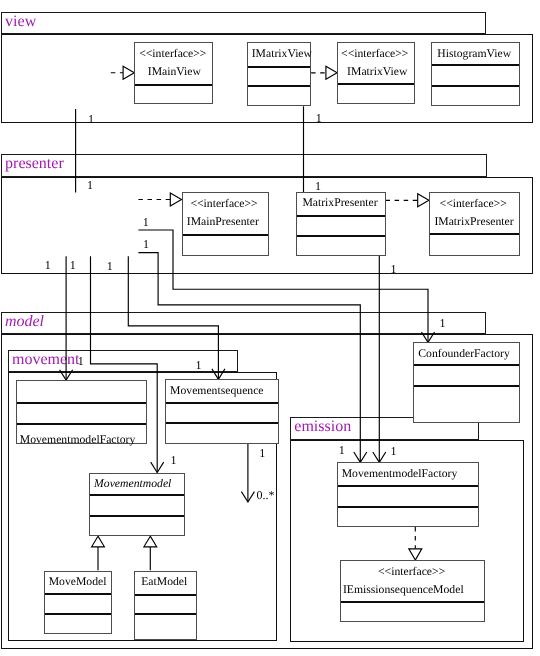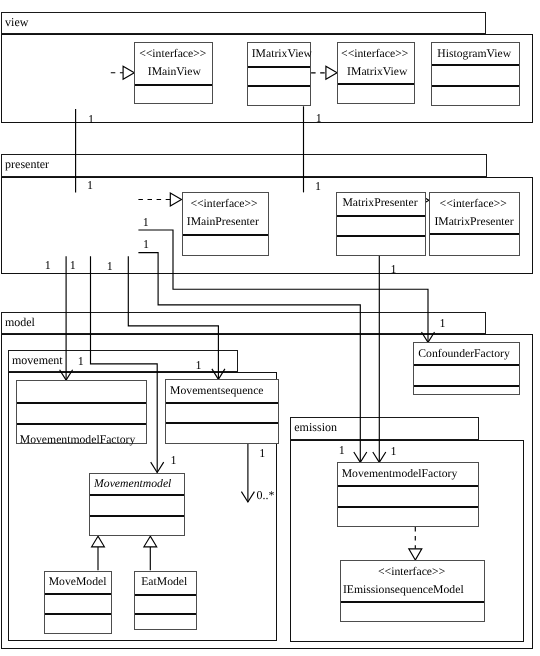--- a/index.html
+++ b/index.html
@@ -6,21 +6,21 @@
   html,body{margin:0;padding:0;background:#ffffff;}
   body{width:540px;height:656px;overflow:hidden;
        font-family:"Liberation Serif",serif;
        -webkit-font-smoothing:antialiased;
        text-rendering:geometricPrecision;}
   #stage{position:relative;width:540px;height:656px;background:#fff;}
   svg#wires{position:absolute;left:0;top:0;width:540px;height:656px;pointer-events:none;z-index:5;}
   .pkg-tab{position:absolute;box-sizing:border-box;border:1px solid #1a1a1a;background:#fff;z-index:1;}
   .pkg-body{position:absolute;box-sizing:border-box;border:1px solid #111;
             background:transparent;z-index:2;}
-  .pkg-label{position:absolute;font-size:12px;line-height:12px;color:#000000;white-space:nowrap;z-index:3;}
+  .pkg-label{position:absolute;font-size:16px;line-height:12px;color:#a21caf;white-space:nowrap;z-index:3;}
   .cls{position:absolute;box-sizing:border-box;border:1.1px solid #4d4d4d;background:#fff;z-index:8;}
   .sep{position:absolute;left:0;right:0;height:2px;background:#0d0d0d;}
   .nm{position:absolute;text-align:left;font-size:11.7px;
       line-height:11.7px;color:#000;white-space:nowrap;}
   .mlabel{position:absolute;font-size:12px;line-height:12px;color:#000;white-space:nowrap;z-index:9;}
   .ital{font-style:italic;}
 </style>
 </head>
 <body>
 
@@ -58,21 +58,21 @@
 <path d="M 415.3 560 L 408.80 548.80 L 421.80 548.80 Z" fill="#fff" stroke="#000" stroke-width="1.15"></path>
 </svg>
 <div class="pkg-tab" style="left:0.8px;top:11.9px;width:485.7px;height:22.4px;"></div>
 <div class="pkg-body" style="left:0.8px;top:34.3px;width:532.0px;height:88.9px;"></div>
 <div class="pkg-label" style="left:5.1px;top:15.9px;">view</div>
 <div class="pkg-tab" style="left:0.8px;top:153.9px;width:485.9px;height:23.2px;"></div>
 <div class="pkg-body" style="left:0.8px;top:177.1px;width:532.0px;height:96.9px;"></div>
 <div class="pkg-label" style="left:5.1px;top:157.9px;">presenter</div>
 <div class="pkg-tab" style="left:0.6px;top:311.9px;width:485.2px;height:22.0px;"></div>
 <div class="pkg-body" style="left:0.6px;top:333.9px;width:532.2px;height:315.3px;"></div>
-<div class="pkg-label" style="left:4.8999999999999995px;top:315.9px;">model</div>
+<div class="pkg-label" style="left:4.8999999999999995px;top:315.9px;font-style:italic;">model</div>
 <div class="pkg-tab" style="left:7.7px;top:350.0px;width:230.8px;height:22.3px;"></div>
 <div class="pkg-body" style="left:7.7px;top:372.3px;width:269.5px;height:268.9px;"></div>
 <div class="pkg-label" style="left:12.0px;top:354.0px;">movement</div>
 <div class="pkg-tab" style="left:290.0px;top:417.0px;width:189.3px;height:22.7px;"></div>
 <div class="pkg-body" style="left:290.0px;top:439.7px;width:234.3px;height:202.0px;"></div>
 <div class="pkg-label" style="left:294.3px;top:421.0px;">emission</div>
 <div class="cls" style="left:134.2px;top:42.4px;width:78.80000000000001px;height:61.9px;">
   <div class="sep" style="top:40.75px;"></div>
   <div class="nm" style="top:5px;left:4.0px;">&lt;&lt;interface&gt;&gt;</div>
   <div class="nm" style="top:23px;left:12.6px;">IMainView</div>
@@ -90,31 +90,31 @@
 <div class="cls" style="left:431.2px;top:42.4px;width:89.09999999999997px;height:63.699999999999996px;">
   <div class="sep" style="top:21.049999999999997px;"></div>
   <div class="sep" style="top:41.95px;"></div>
   <div class="nm" style="top:4.2px;left:5.1px;">HistogramView</div>
 </div>
 <div class="cls" style="left:181.5px;top:191.9px;width:87.60000000000002px;height:64.0px;">
   <div class="sep" style="top:41.04999999999999px;"></div>
   <div class="nm" style="top:5px;left:7.9px;">&lt;&lt;interface&gt;&gt;</div>
   <div class="nm" style="top:23px;left:4.3px;">IMainPresenter</div>
 </div>
-<div class="cls" style="left:296.1px;top:192.2px;width:89.5px;height:63.70000000000002px;margin-left:40px;">
+<div class="cls" style="left:296.1px;top:192.2px;width:89.5px;height:63.70000000000002px;">
   <div class="sep" style="top:21.450000000000024px;"></div>
   <div class="sep" style="top:42.15000000000001px;"></div>
   <div class="nm" style="top:4.2px;left:5.3px;">MatrixPresenter</div>
 </div>
 <div class="cls" style="left:428.9px;top:191.7px;width:91.20000000000005px;height:63.900000000000006px;">
   <div class="sep" style="top:40.75000000000001px;"></div>
   <div class="nm" style="top:5px;left:9.7px;">&lt;&lt;interface&gt;&gt;</div>
   <div class="nm" style="top:23px;left:4.5px;">IMatrixPresenter</div>
 </div>
-<div class="cls" style="left:412.6px;top:342.4px;width:107.39999999999998px;height:53px;padding-left:34px;">
+<div class="cls" style="left:412.6px;top:342.4px;width:107.39999999999998px;height:81px;padding-left:34px;">
   <div class="sep" style="top:20.85px;"></div>
   <div class="sep" style="top:41.450000000000024px;"></div>
   <div class="nm" style="top:4.2px;left:4.7px;">ConfounderFactory</div>
 </div>
 <div class="cls" style="left:15.6px;top:380.1px;width:131.1px;height:63.5px;">
   <div class="sep" style="top:21.24999999999998px;"></div>
   <div class="sep" style="top:41.54999999999999px;"></div>
   <div class="nm" style="top:5px;left:3.2px;margin-top:48px;">MovementmodelFactory</div>
 </div>
 <div class="cls" style="left:165.4px;top:379.4px;width:114.1px;height:64.30000000000001px;">
@@ -125,21 +125,21 @@
 <div class="cls" style="left:88.5px;top:472.9px;width:96.80000000000001px;height:63.5px;">
   <div class="sep" style="top:20.35px;"></div>
   <div class="sep" style="top:41.35px;"></div>
   <div class="nm ital" style="top:4.2px;left:4.6px;">Movementmodel</div>
 </div>
 <div class="cls" style="left:44.1px;top:571.2px;width:67.80000000000001px;height:62.69999999999993px;">
   <div class="sep" style="top:21.049999999999933px;"></div>
   <div class="sep" style="top:41.04999999999993px;"></div>
   <div class="nm" style="top:4.2px;left:3.6px;text-align:center;">MoveModel</div>
 </div>
-<div class="cls" style="left:134.4px;top:571.3px;width:62.29999999999998px;height:59px;">
+<div class="cls" style="left:134.4px;top:571.3px;width:62.29999999999998px;height:69px;">
   <div class="sep" style="top:21.750000000000092px;"></div>
   <div class="sep" style="top:41.15000000000007px;"></div>
   <div class="nm" style="top:4.2px;left:5.8px;">EatModel</div>
 </div>
 <div class="cls" style="left:336.5px;top:462.4px;width:142.2px;height:64.60000000000002px;">
   <div class="sep" style="top:21.35px;"></div>
   <div class="sep" style="top:42.35px;"></div>
   <div class="nm" style="top:4.2px;left:4.2px;">MovementmodelFactory</div>
 </div>
 <div class="cls" style="left:339.8px;top:560.0px;width:145.5px;height:62.200000000000045px;">

